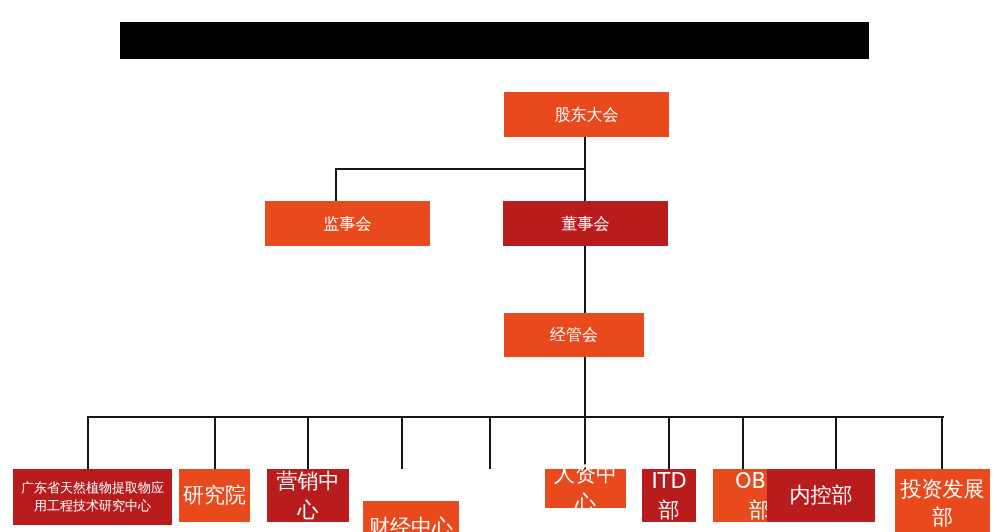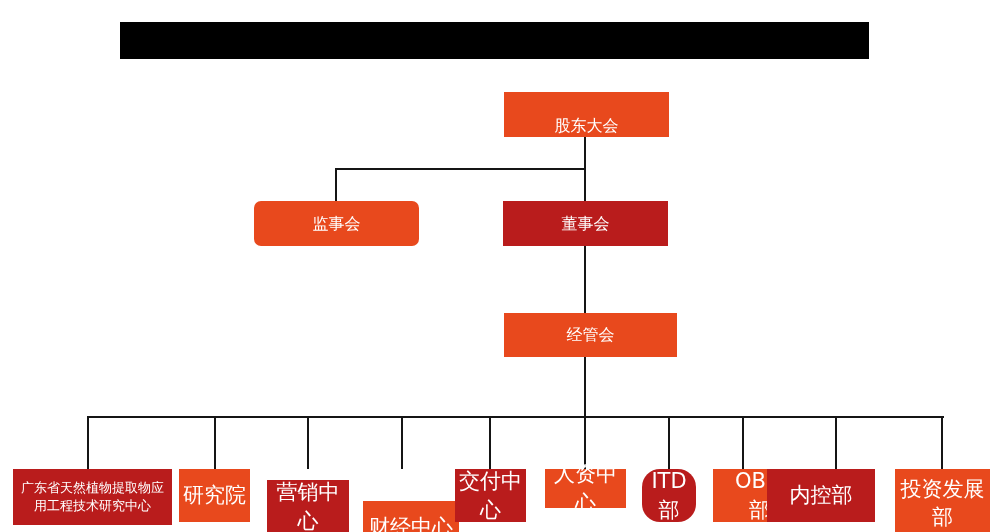--- a/index.html
+++ b/index.html
@@ -31,31 +31,31 @@
   .primary   { background: #e8491d; }
   .secondary { background: #b91c1c; }
   .lvl { font-size: 16px; }
   .dept { font-size: 21px; }
   .dept-small { font-size: 13px; padding: 0 6px; }
   .vline, .hline { position: absolute; background: #151515; }
   .vline { width: 2px; }
   .hline { height: 2px; }
 
   
-  .pos-shareholders { left: 504px; top: 92px;  width: 165px; height: 45px; align-items: flex-end; }
-  .pos-supervisory  { left: 254px; top: 201px; width: 165px; height: 45px; border-radius: 7px; }
+  .pos-shareholders { left: 504px; top: 92px;  width: 165px; height: 45px; }
+  .pos-supervisory  { left: 265px; top: 201px; width: 165px; height: 45px; }
   .pos-directors    { left: 503px; top: 201px; width: 165px; height: 45px; }
-  .pos-management   { left: 504px; top: 313px; width: 173px; height: 44px; }
+  .pos-management   { left: 504px; top: 313px; width: 140px; height: 44px; }
   .pos-b1  { left: 13px;   top: 469px; width: 159px; height: 56px; }
   .pos-b2  { left: 179px; top: 469px; width: 71px;  height: 53px; }
-  .pos-b3  { left: 267px; top: 469px; width: 82px;  height: 53px; margin-top: 11px; }
+  .pos-b3  { left: 267px; top: 469px; width: 82px;  height: 53px; }
   .pos-b4  { left: 363px; top: 469px; width: 96px;  height: 53px; margin-top: 32px; }
   .pos-b5  { left: 455px; top: 469px; width: 71px;  height: 53px; }
   .pos-b6  { left: 545px; top: 469px; width: 81px;  height: 39px; }
-  .pos-b7  { left: 642px; top: 469px; width: 54px;  height: 53px; border-radius: 18px; }
+  .pos-b7  { left: 642px; top: 469px; width: 54px;  height: 53px; }
   .pos-b8  { left: 713px; top: 469px; width: 61px;  height: 53px; padding-left: 32px; }
   .pos-b9  { left: 767px; top: 469px; width: 108px;  height: 53px; }
   .pos-b10 { left: 895px; top: 469px; width: 95px;  height: 68px; }
 </style>
 </head>
 <body>
 
 <div class="canvas">
 
   <div class="redaction-bar"></div>
@@ -97,23 +97,20 @@
   </div>
   <div class="node primary dept pos-b2">
     <span>研究院</span>
   </div>
   <div class="node secondary dept pos-b3">
     <span>营销中心</span>
   </div>
   <div class="node primary dept pos-b4">
     <span>财经中心</span>
   </div>
-  <div class="node secondary dept pos-b5">
-    <span>交付中心</span>
-  </div>
   <div class="node primary dept pos-b6">
     <span>人资中心</span>
   </div>
   <div class="node secondary dept pos-b7">
     <span>ITD部</span>
   </div>
   <div class="node primary dept pos-b8">
     <span>OBM部</span>
   </div>
   <div class="node secondary dept pos-b9">

